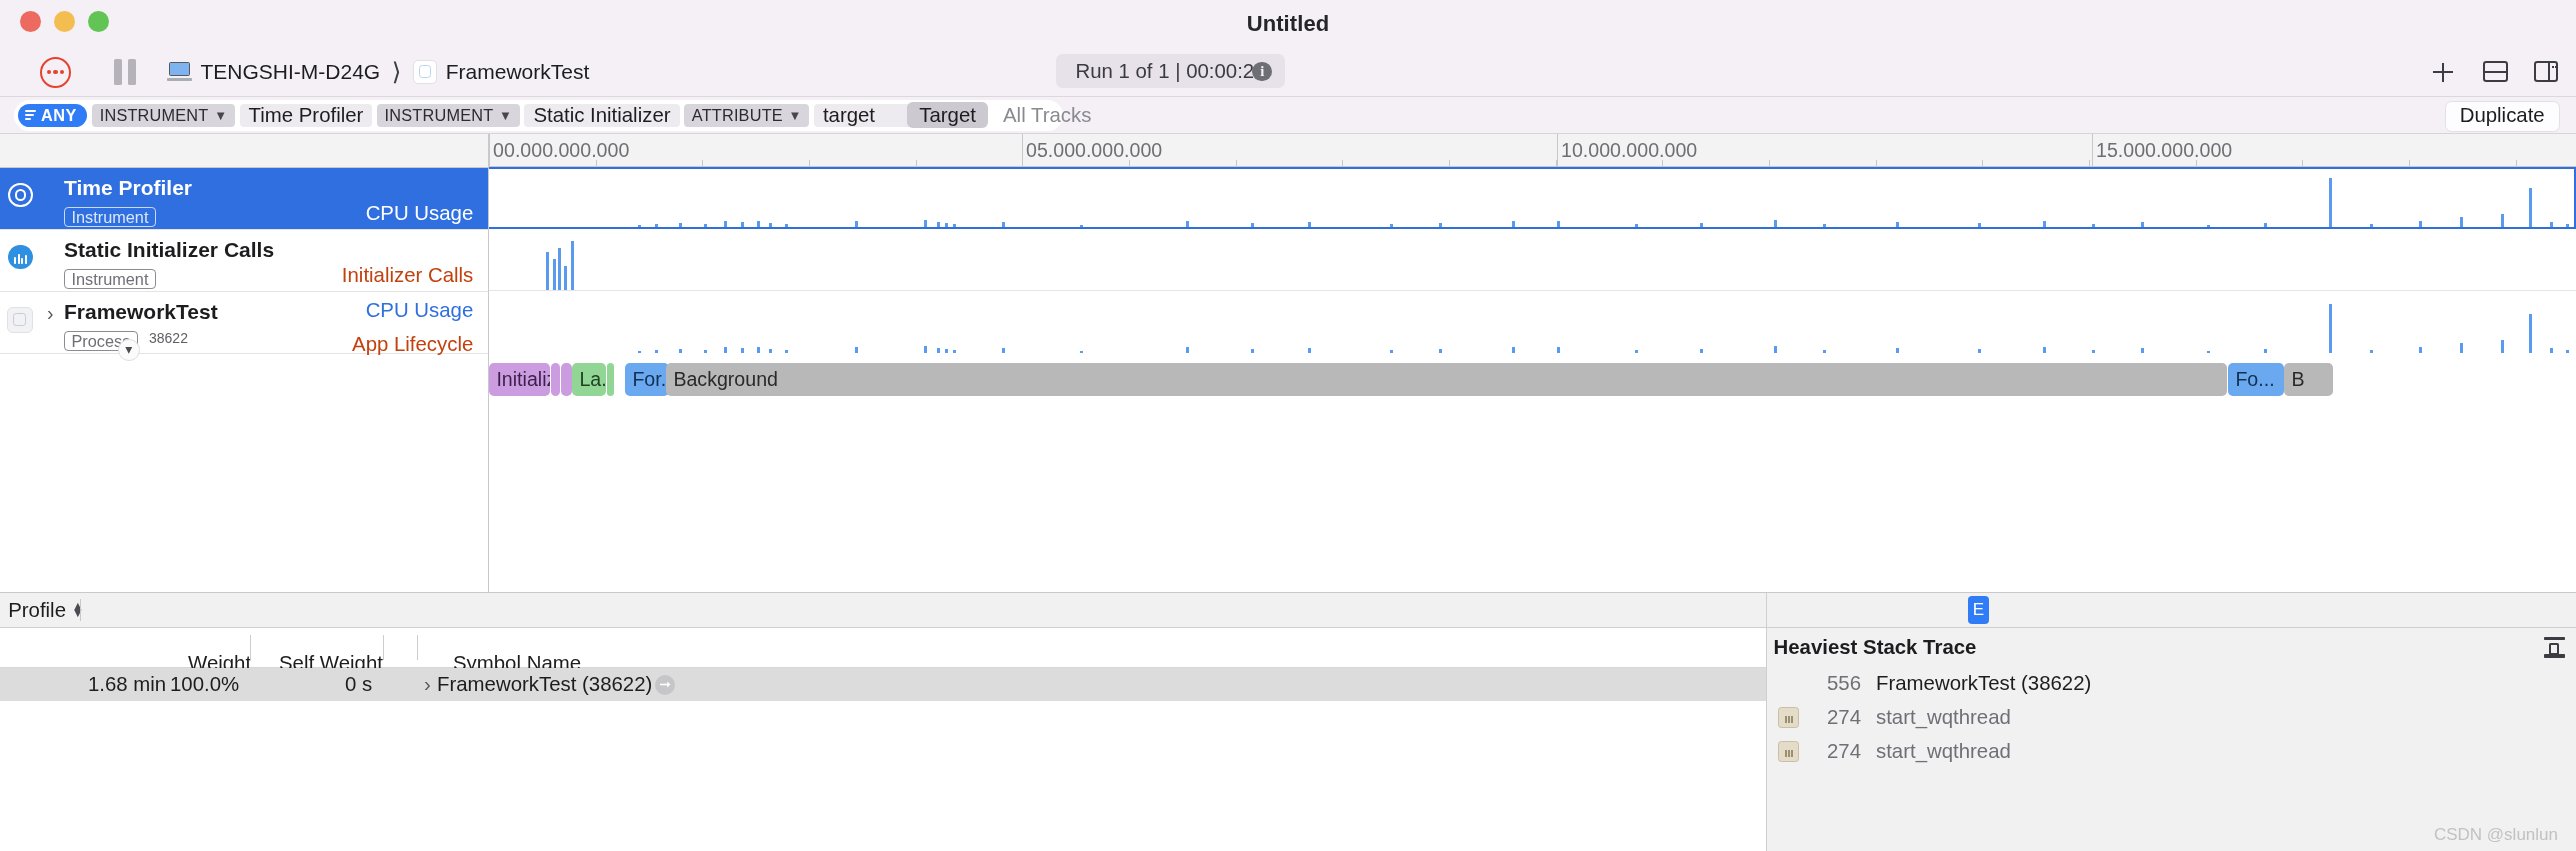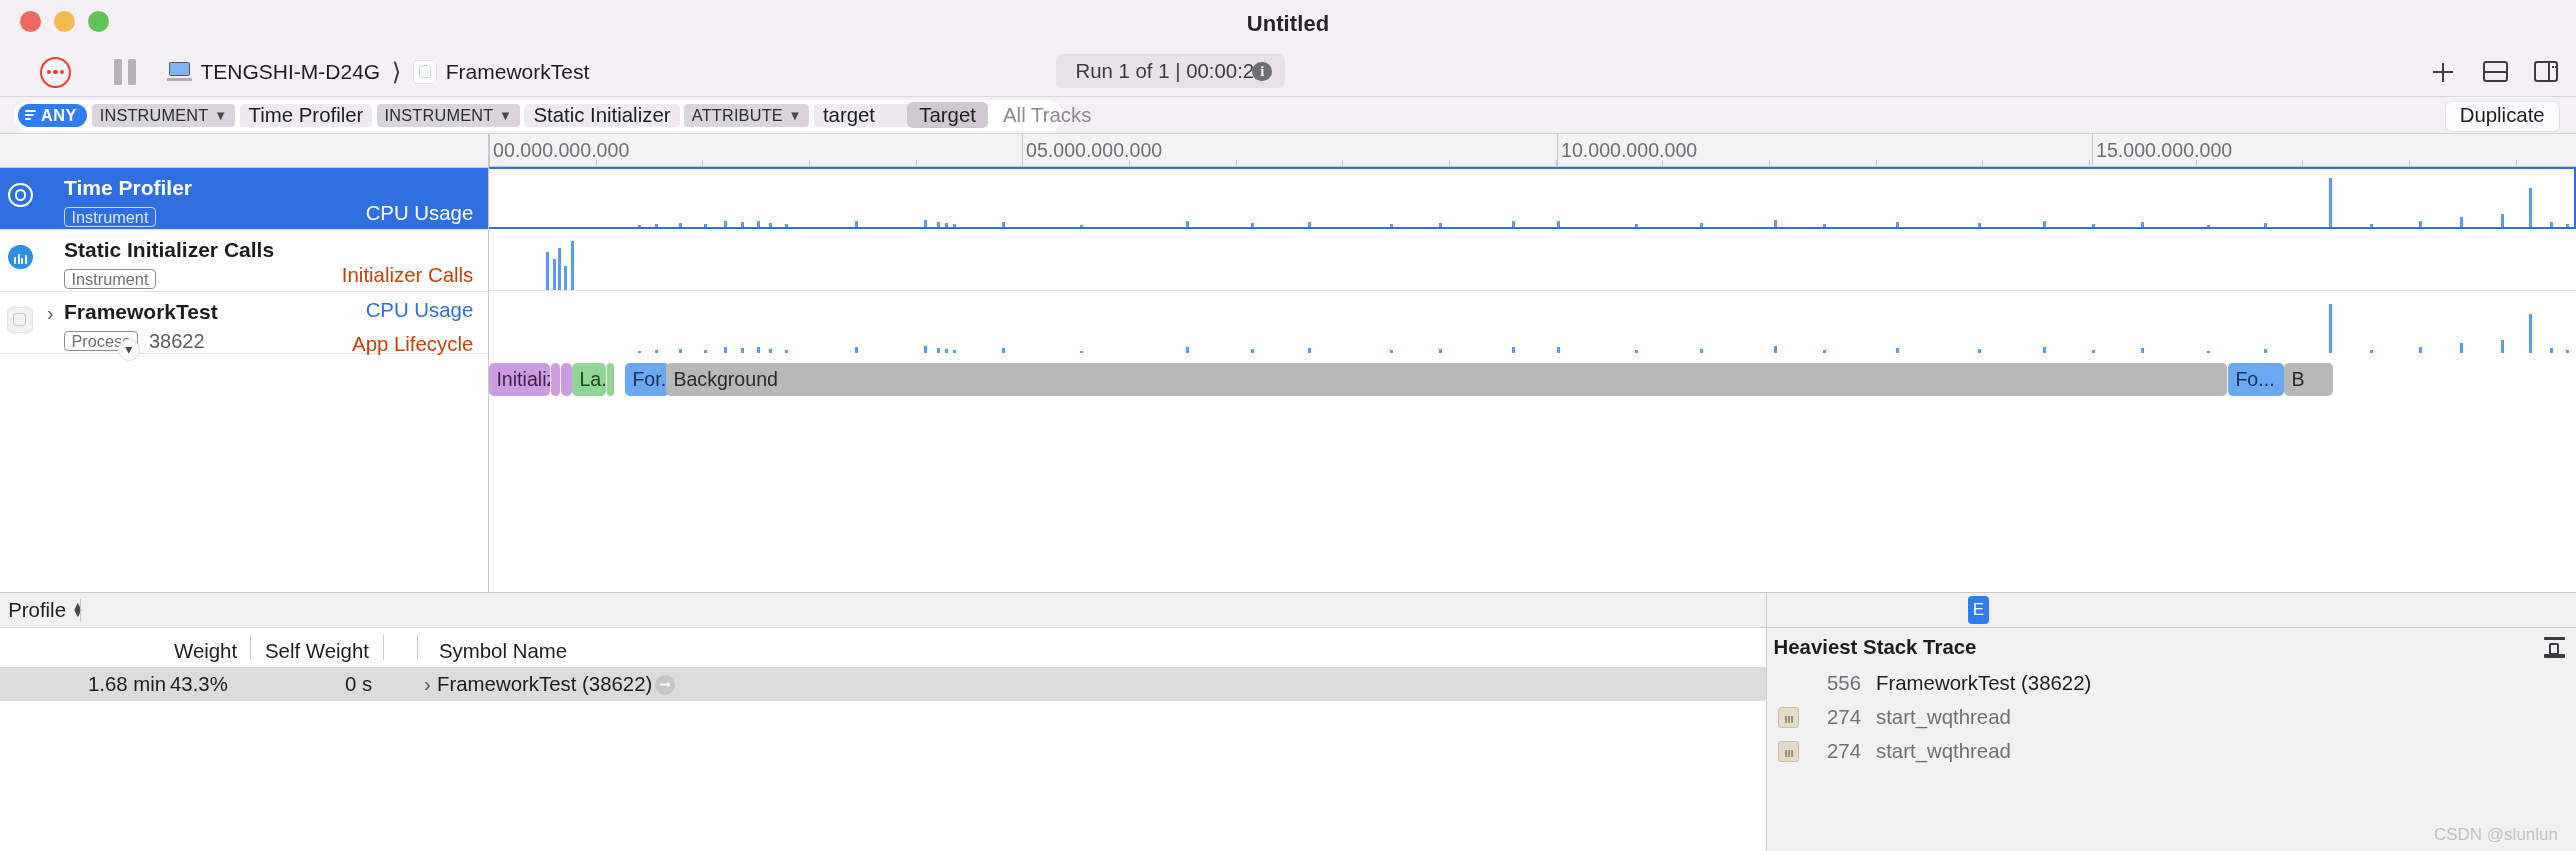--- a/index.html
+++ b/index.html
@@ -102,21 +102,21 @@
   .ic-blue i{display:block;width:2px;background:#fff;border-radius:0.8px;}
   .ic-proc{width:24.5px;height:24.5px;border-radius:5.7px;background:#f2f2f4;border:0.8px solid #e2e0e4;
     display:flex;align-items:center;justify-content:center;}
   .ic-proc .sq{width:13px;height:13px;border:1.6px solid #c2cedb;border-radius:3.3px;box-sizing:border-box;}
   .tr-name{position:absolute;left:64px;top:8.2px;font-size:21px;font-weight:bold;color:#1d1d1f;}
   .trow.selected .tr-name{color:#fff;}
   .tr-disc{position:absolute;left:47px;top:9.8px;font-size:19.6px;color:#58585e;}
   .tr-badge{position:absolute;left:64px;top:39px;height:20.4px;padding:0 6.5px;border:0.8px solid #8b8b91;
     border-radius:4.1px;font-size:16.3px;line-height:19px;color:#6f6f76;box-sizing:border-box;}
   .trow.selected .tr-badge{border-color:#c9dbf8;color:#dbe8fb;}
-  .tr-pid{position:absolute;left:149px;top:38px;font-size:20px;color:#5e5e64;}
+  .tr-pid{position:absolute;left:149px;top:38px;font-size:14px;color:#5e5e64;}
   .tr-badge-caret{position:absolute;left:118px;top:47px;width:19.6px;height:19.6px;border-radius:50%;
     background:#fbfbfc;border:0.8px solid #dededf;font-size:14px;line-height:18px;text-align:center;color:#4b4b51;}
   .tr-lane{position:absolute;right:14.7px;font-size:20.4px;color:#c2410c;text-align:right;}
   .trow.selected .tr-lane{color:#fff;}
   .tr-lane.blue{color:#2f6fe0;}
 
   
   .graphs{flex:1 1 auto;position:relative;background:#fff;overflow:hidden;}
   .ruler{height:33px;background:#f3f3f3;border-bottom:0.8px solid #c9c9cd;position:relative;box-sizing:border-box;}
   .rtick{position:absolute;top:0;bottom:0;width:0.8px;background:#c8c8cc;}
@@ -141,21 +141,21 @@
   .jb-profile{font-size:20.4px;color:#1d1d1f;padding-left:8.2px;display:flex;align-items:center;gap:5.7px;}
   .updown{display:inline-flex;flex-direction:column;line-height:7.4px;font-size:12.3px;color:#4b4b51;}
   .jb-divider{position:absolute;left:80px;top:5.7px;bottom:5.7px;width:0.8px;background:#c8c8cc;}
   .jb-right{flex:1 1 auto;position:relative;display:flex;align-items:center;justify-content:center;}
   .e-badge{width:21px;height:28px;border-radius:4.1px;background:#2f7cf6;color:#fff;font-size:17px;
     display:flex;align-items:center;justify-content:center;position:absolute;left:201px;top:3.3px;}
   .btm-main{flex:1 1 auto;display:flex;min-height:0;}
   .tablewrap{width:1766px;flex:0 0 1766px;background:#fff;border-right:0.8px solid #cfcfd2;}
   .thead{height:39px;display:flex;align-items:center;border-bottom:0.8px solid #d7d7da;background:#fff;
     font-size:20.4px;color:#1d1d1f;position:relative;}
-  .th{position:absolute;top:4px;height:39px;line-height:39px;}
+  .th{position:absolute;top:16px;height:39px;line-height:39px;margin-left:14px;}
   .thsep{position:absolute;top:7.4px;height:24.5px;width:0.8px;background:#cdcdd1;}
   .trow2{height:33px;display:flex;align-items:center;background:#dcdcdd;font-size:20.4px;color:#1d1d1f;position:relative;padding-left:40px;}
   .td{position:absolute;top:0;height:33px;line-height:33px;}
   .arrow-pill{position:absolute;width:20.4px;height:20.4px;border-radius:50%;background:#c6c6c8;color:#fff;
     top:6.5px;font-size:14px;line-height:19.6px;text-align:center;}
   .stackwrap{flex:1 1 auto;background:#f1f1f2;position:relative;}
   .stack-head{height:38px;display:flex;align-items:center;justify-content:space-between;padding:0 11.4px 0 6.5px;
     font-size:20.4px;font-weight:bold;color:#1d1d1f;}
   .stack-ic{width:21px;height:21px;position:relative;}
   .stack-ic i{position:absolute;left:0;right:0;height:3.3px;background:#3c3c42;border-radius:0.8px;}
@@ -447,21 +447,21 @@
         <div class="thead">
           <span class="th" style="left:174px;">Weight</span>
           <span class="thsep" style="left:250px;"></span>
           <span class="th" style="left:265px;">Self Weight</span>
           <span class="thsep" style="left:383px;"></span>
           <span class="thsep" style="left:417px;"></span>
           <span class="th" style="left:439px;">Symbol Name</span>
         </div>
         <div class="trow2">
           <span class="td" style="left:88px;">1.68 min</span>
-          <span class="td" style="left:170px;">43.3%</span>
+          <span class="td" style="left:170px;">100.0%</span>
           <span class="td" style="left:345px;">0 s</span>
           <span class="td" style="left:424px;color:#58585e;">›</span>
           <span class="td" style="left:437px;">FrameworkTest (38622)</span>
           <span class="arrow-pill" style="left:655px;">➞</span>
         </div>
       </div>
 
       <div class="stackwrap">
         <div class="stack-head">
           <span>Heaviest Stack Trace</span>

